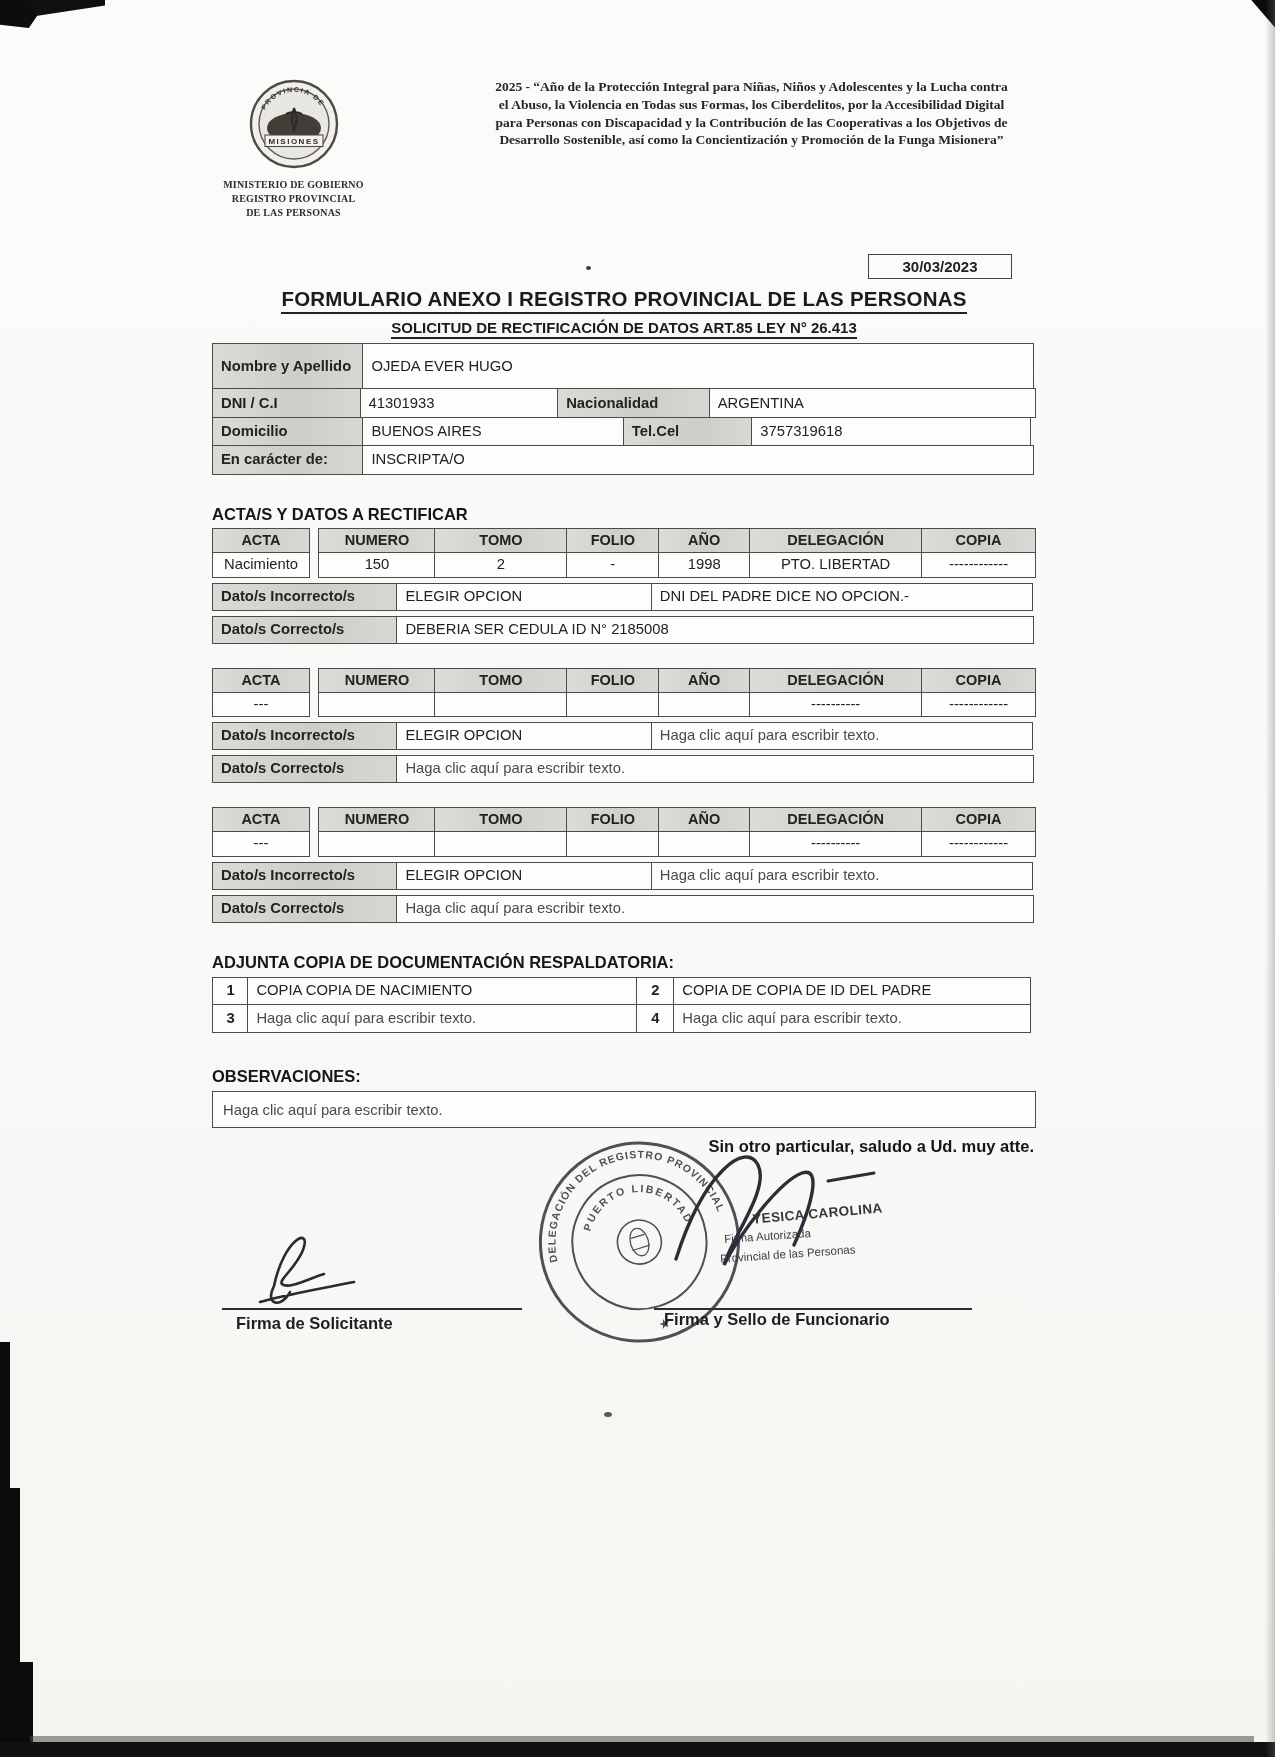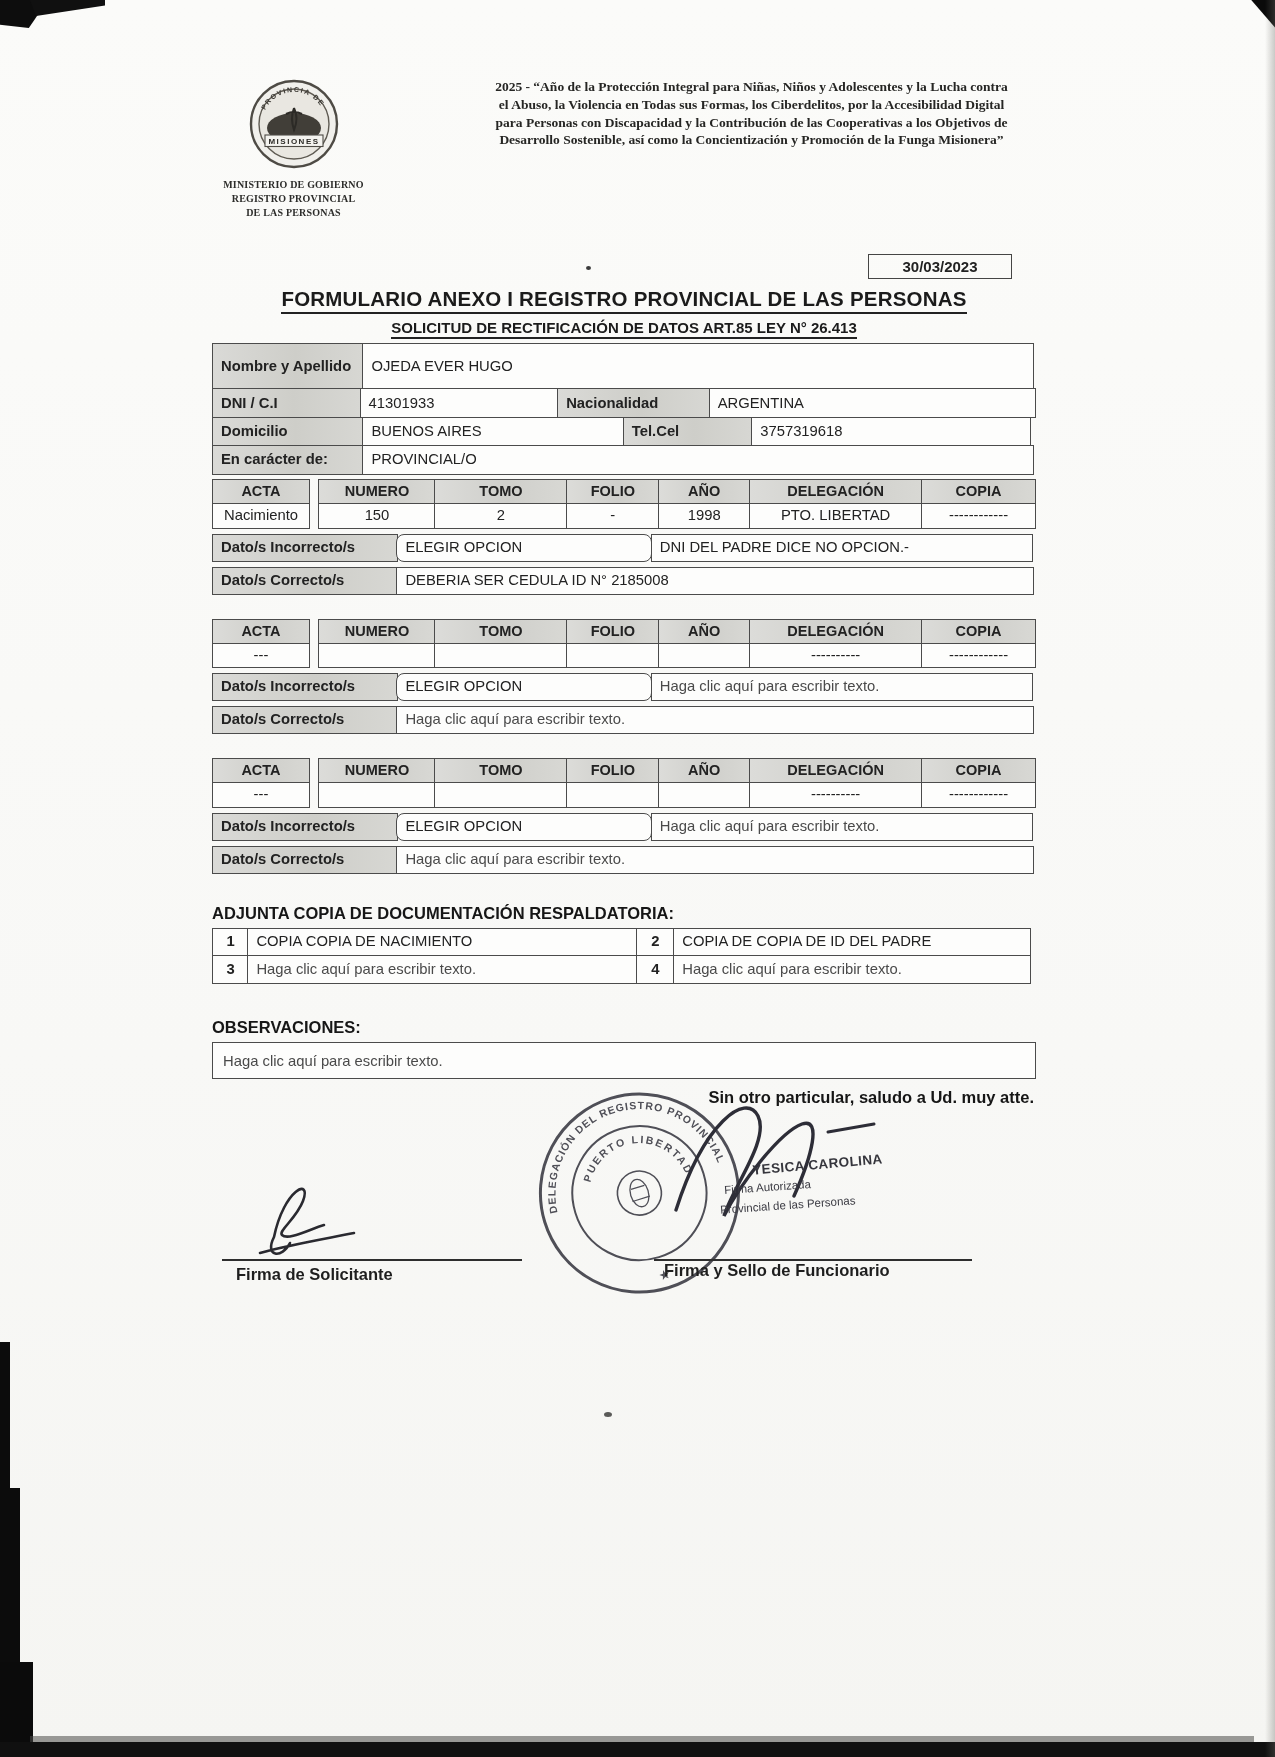--- a/index.html
+++ b/index.html
@@ -46,21 +46,21 @@
   
   .w-slbl{width:152px;} .w-sval1{width:672px;}
   .w-sv2{width:203px;} .w-snac{width:156px;} .w-snacv{width:334px;}
   .w-sdom{width:262px;} .w-stel{width:130px;} .w-stelv{width:280px;}
   .s-r1 .cell{min-height:47px;} .s-r .cell{min-height:30px;}
 
   
   .w-a1{width:98px;} .w-a2{width:118px;margin-left:8px;} .w-a3{width:133px;} .w-a4{width:94px;}
   .w-a5{width:92px;} .w-a6{width:174px;} .w-a7{width:115px;}
   .a-h .cell{min-height:25px;} .a-d .cell{min-height:25px;}
-  .w-albl{width:186px;} .w-aopt{width:256px;border-radius:8px;} .w-arest{width:382px;} .w-acorr{width:638px;}
+  .w-albl{width:186px;} .w-aopt{width:256px;} .w-arest{width:382px;} .w-acorr{width:638px;}
   .a-ic .cell{min-height:28px;}
 
   
   .w-j1{width:37px;} .w-j2{width:390px;} .w-j3{width:39px;} .w-j4{width:358px;}
   .j-r .cell{min-height:29px;}
   .num{justify-content:center;font-weight:bold;}
 
   .obs-box{border:1.6px solid #4b4b4b;min-height:29px;display:flex;align-items:center;
     padding:3px 10px;font-size:14.8px;color:#4a4a4a;background:#fdfdfc;margin-top:5px;}
 
@@ -162,24 +162,25 @@
       <div class="cell w-snacv">ARGENTINA</div>
     </div>
     <div class="trow s-r">
       <div class="cell shade w-slbl">Domicilio</div>
       <div class="cell w-sdom">BUENOS AIRES</div>
       <div class="cell shade w-stel">Tel.Cel</div>
       <div class="cell w-stelv">3757319618</div>
     </div>
     <div class="trow s-r">
       <div class="cell shade w-slbl">En carácter de:</div>
-      <div class="cell w-sval1">PROVINCIAL/O</div>
-    </div>
-  </div>
-
+      <div class="cell w-sval1">INSCRIPTA/O</div>
+    </div>
+  </div>
+
+  <div class="sec-h" style="margin-top:30px;">ACTA/S Y DATOS A RECTIFICAR</div>
 
   <div style="margin-top:4px;">
     <div class="trow a-h">
       <div class="cell hdr w-a1">ACTA</div>
       <div class="cell hdr w-a2">NUMERO</div>
       <div class="cell hdr w-a3">TOMO</div>
       <div class="cell hdr w-a4">FOLIO</div>
       <div class="cell hdr w-a5">AÑO</div>
       <div class="cell hdr w-a6">DELEGACIÓN</div>
       <div class="cell hdr w-a7">COPIA</div>

